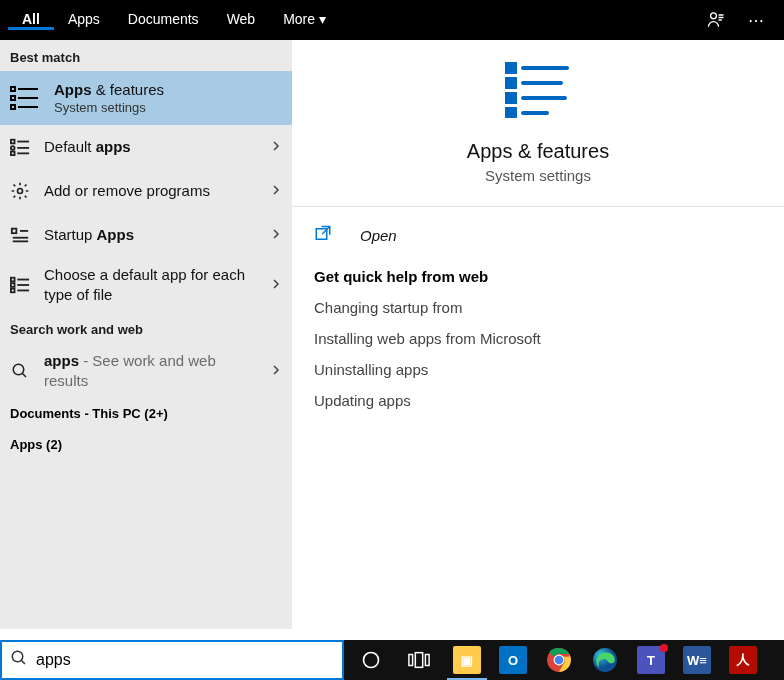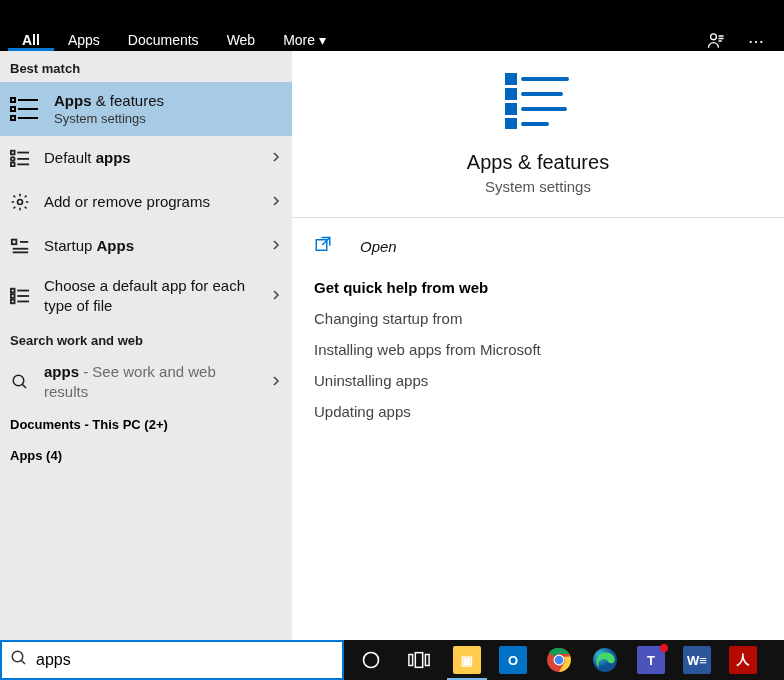--- a/index.html
+++ b/index.html
@@ -1,18 +1,18 @@
 <!DOCTYPE html>
 <html><head>
   <meta charset="utf-8">
   <style>
     * { margin: 0; padding: 0; box-sizing: border-box; font-family: "Segoe UI", Arial, sans-serif; }
     body { background: #fff; width: 784px; height: 680px; overflow: hidden; position: relative; }
     
-    .tabbar { background: #000; height: 51px; display: flex; color: #fff; align-items: flex-end; padding: 0 8px; }
+    .tabbar { background: #000; height: 40px; display: flex; color: #fff; align-items: center; padding: 0 8px; }
     .tab { padding: 0 14px; display: flex; align-items: center; font-size: 14px; cursor: pointer; border-bottom: 3px solid transparent; }
     .tab.active { border-bottom-color: #0078d7; font-weight: 600; }
     .tab .chev { margin-left: 4px; }
     .tabbar-spacer { flex: 1; }
     .tabbar-icon { width: 40px; display: flex; align-items: center; justify-content: center; font-size: 16px; }
     
     .main { display: flex; height: calc(100% - 51px - 40px); }
     .left { width: 292px; background: #eaeaea; overflow-y: auto; display: flex; flex-direction: column; }
     .right { flex: 1; background: #fff; display: flex; flex-direction: column; padding-top: 14px; }
     
@@ -169,21 +169,21 @@
       </div>
       <div class="li-label"><strong>apps</strong><span class="sub"> - See work and web results</span></div>
       <div class="li-chev">
         <svg width="12" height="12" viewBox="0 0 24 24" fill="none" stroke="#444" stroke-width="3">
             <polyline points="8,4 16,12 8,20"></polyline>
           </svg>
       </div>
     </div>
 
     <div class="docs-line">Documents - This PC (2+)</div>
-    <div class="docs-line">Apps (4)</div>
+    <div class="docs-line">Apps (2)</div>
   </div>
 
   <div class="right">
     <div class="preview-hdr">
       <div class="preview-icon">
         <svg width="66" height="56" viewBox="0 0 66 56" stroke="#0067c0" stroke-width="4" fill="none" stroke-linecap="round">
           <rect x="2" y="2" width="8" height="8" fill="#0067c0"></rect>
             <line x1="18" y1="6" x2="62" y2="6"></line>
           <rect x="2" y="17" width="8" height="8" fill="#0067c0"></rect>
             <line x1="18" y1="21" x2="56" y2="21"></line>

